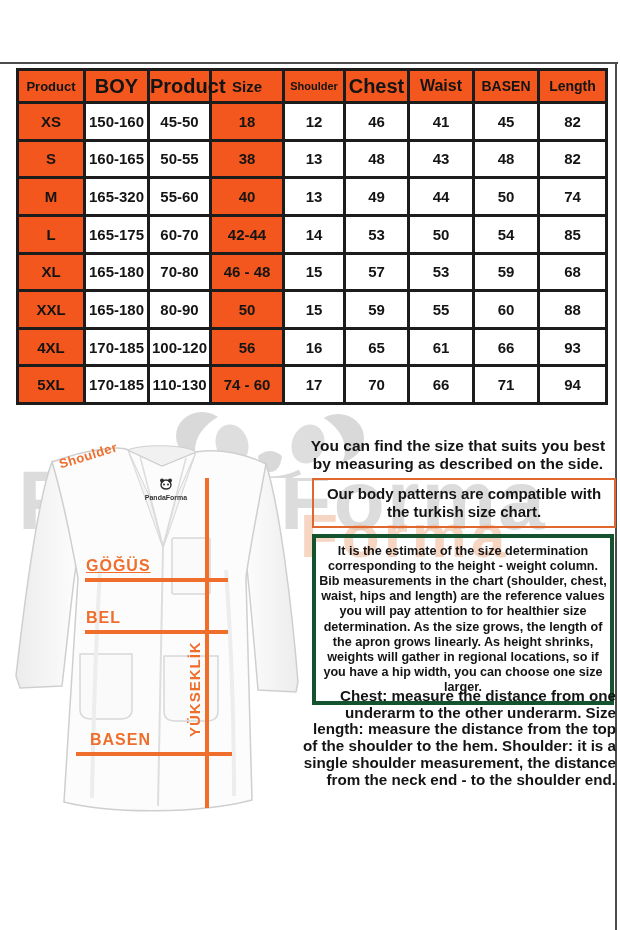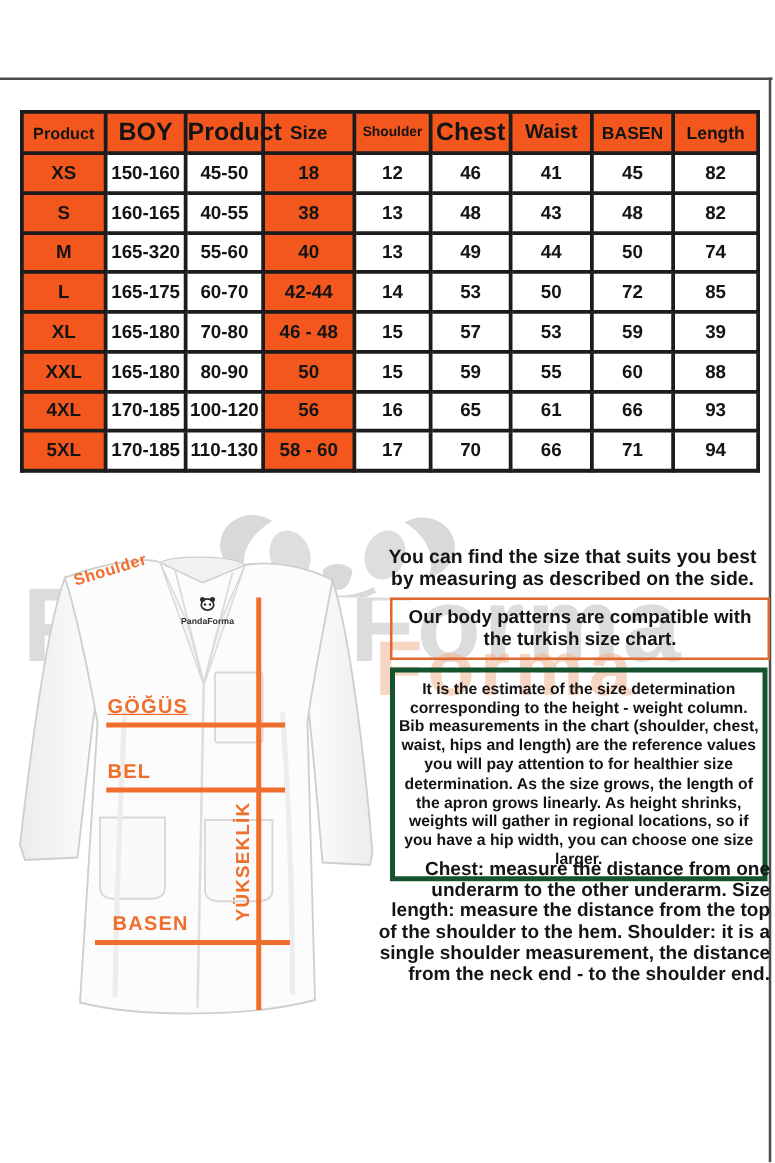--- a/index.html
+++ b/index.html
@@ -10,22 +10,22 @@
   .frame-right{position:absolute;left:615px;top:62px;width:2px;height:868px;background:#4c4c4c;}
 
   
   .wm-text{position:absolute;left:18px;top:452px;font-size:84px;font-weight:bold;
            color:#dcdcdc;letter-spacing:2px;z-index:0;white-space:nowrap;}
   .wm-text-orange{position:absolute;left:300px;top:500px;font-size:62px;font-weight:bold;
            color:#f0b493;opacity:.55;letter-spacing:4px;z-index:0;white-space:nowrap;}
   .wm-panda{position:absolute;left:170px;top:398px;z-index:0;}
 
   
-  table.size{position:absolute;left:16px;top:88px;width:591px;height:290px;z-index:2;
-             border-collapse:collapse;table-layout:fixed;background:#000000;}
+  table.size{position:absolute;left:16px;top:68px;width:591px;height:337px;z-index:2;
+             border-collapse:collapse;table-layout:fixed;background:#1d4ed8;}
   table.size th,table.size td{border:3px solid #1c1c1c;text-align:center;vertical-align:middle;
              font-weight:bold;color:#141414;padding:0;}
   table.size td{font-size:15px;background:#ffffff;}
   table.size .orange{background:#f3571d;}
   th.h-product{font-size:13px;}
   th.h-big{font-size:20px;}
   th.h-size{font-size:15px;}
   th.h-shoulder{font-size:11px;}
   th.h-med{font-size:14px;}
   th.h-waist{font-size:16px;}
@@ -108,21 +108,21 @@
           <td class="orange">18</td>
           <td>12</td>
           <td>46</td>
           <td>41</td>
           <td>45</td>
           <td>82</td>
         </tr>
         <tr>
           <td class="orange">S</td>
           <td>160-165</td>
-          <td>40-55</td>
+          <td>50-55</td>
           <td class="orange">38</td>
           <td>13</td>
           <td>48</td>
           <td>43</td>
           <td>48</td>
           <td>82</td>
         </tr>
         <tr>
           <td class="orange">M</td>
           <td>165-320</td>
@@ -135,33 +135,33 @@
           <td>74</td>
         </tr>
         <tr>
           <td class="orange">L</td>
           <td>165-175</td>
           <td>60-70</td>
           <td class="orange">42-44</td>
           <td>14</td>
           <td>53</td>
           <td>50</td>
-          <td>72</td>
+          <td>54</td>
           <td>85</td>
         </tr>
         <tr>
           <td class="orange">XL</td>
           <td>165-180</td>
           <td>70-80</td>
           <td class="orange">46 - 48</td>
           <td>15</td>
           <td>57</td>
           <td>53</td>
           <td>59</td>
-          <td>39</td>
+          <td>68</td>
         </tr>
         <tr>
           <td class="orange">XXL</td>
           <td>165-180</td>
           <td>80-90</td>
           <td class="orange">50</td>
           <td>15</td>
           <td>59</td>
           <td>55</td>
           <td>60</td>
@@ -175,21 +175,21 @@
           <td>16</td>
           <td>65</td>
           <td>61</td>
           <td>66</td>
           <td>93</td>
         </tr>
         <tr>
           <td class="orange">5XL</td>
           <td>170-185</td>
           <td>110-130</td>
-          <td class="orange">58 - 60</td>
+          <td class="orange">74 - 60</td>
           <td>17</td>
           <td>70</td>
           <td>66</td>
           <td>71</td>
           <td>94</td>
         </tr>
       </tbody>
   </table>
 
   <div class="coat-wrap">

